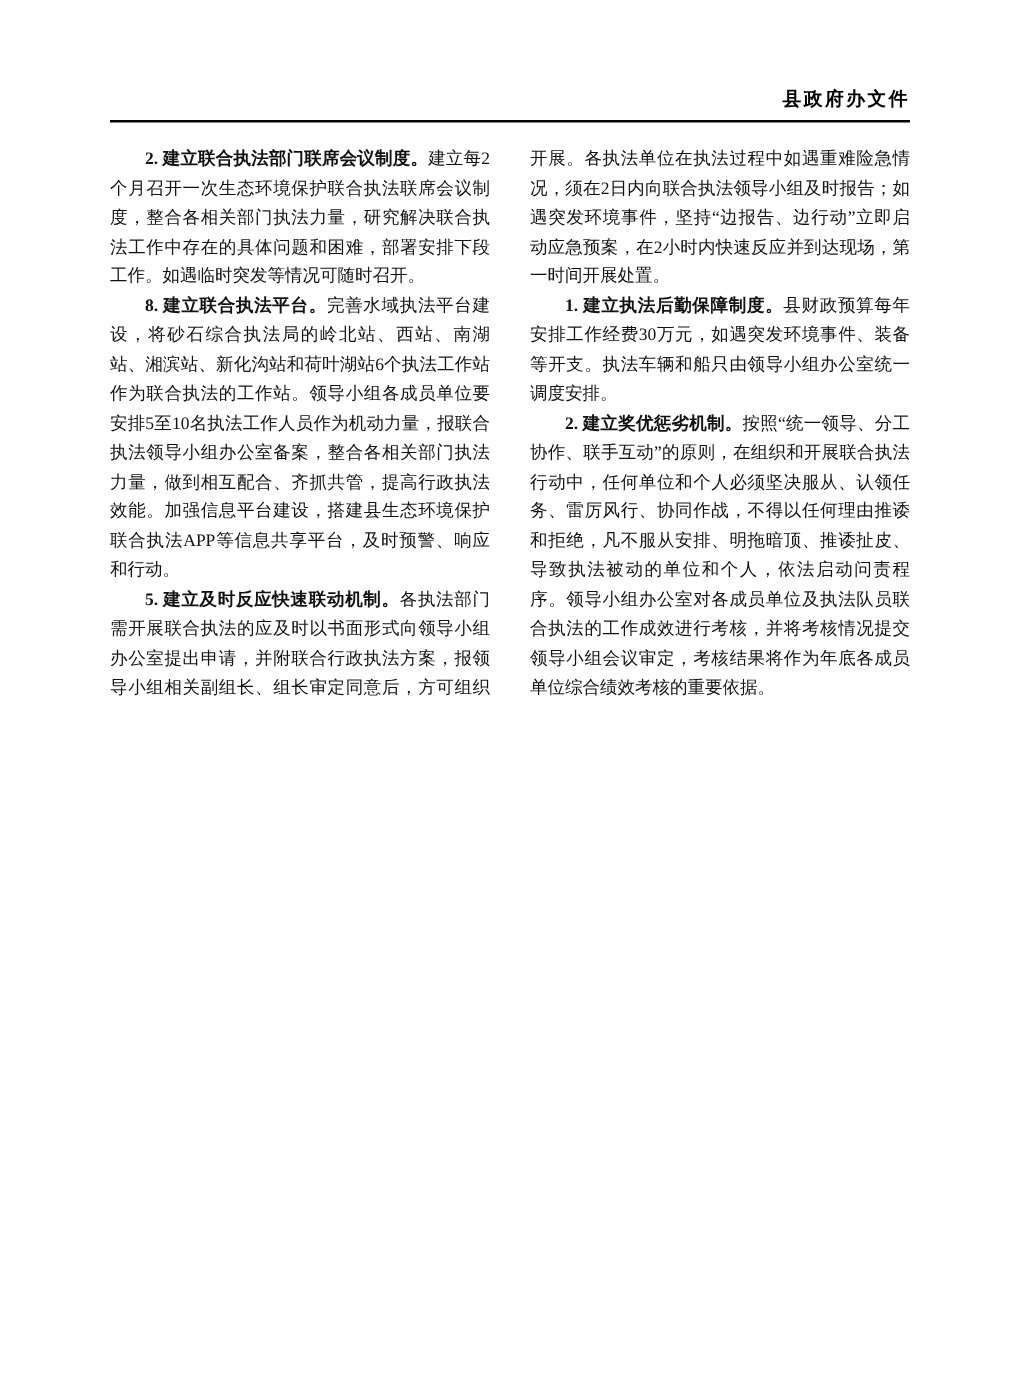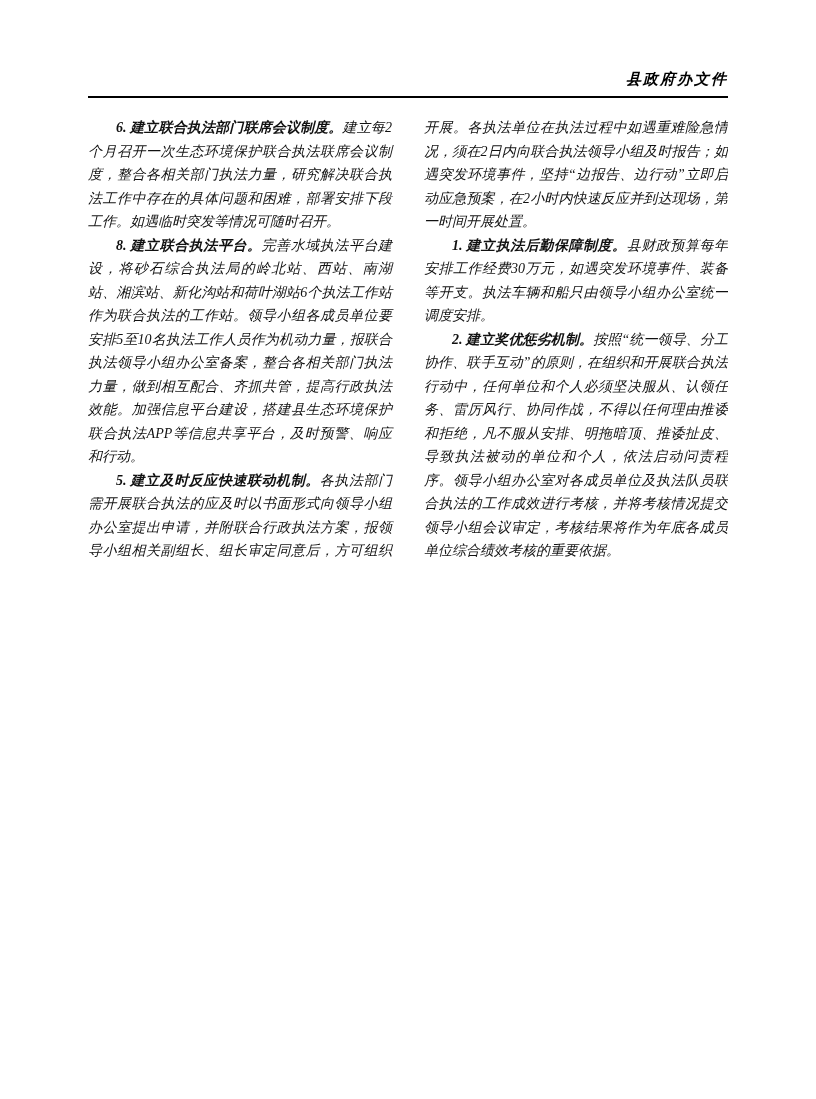--- a/index.html
+++ b/index.html
@@ -8,21 +8,20 @@
       background: #ffffff;
     }
     .page {
       position: relative;
       width: 816px;
       height: 821px;
       background: #ffffff;
       overflow: hidden;
       font-family: "Liberation Serif", "DejaVu Serif", serif;
       color: #111111;
-      font-style: italic;
     }
     .page-header {
       position: absolute;
       left: 88px;
       right: 88px;
       top: 70px;
     }
     .header-title {
       text-align: right;
       font-family: "Liberation Sans", "DejaVu Sans", sans-serif;
@@ -71,21 +70,21 @@
 <body>
 
 <div class="page">
 
   <div class="page-header">
     <div class="header-title">县政府办文件</div>
     <div class="header-rule"></div>
   </div>
 
   <div class="content">
-    <p class="para"><span class="lead">6. 建立联合执法部门联席会议制度。</span><span>建立每2个月召开一次生态环境保护联合执法联席会议制度，整合各相关部门执法力量，研究解决联合执法工作中存在的具体问题和困难，部署安排下段工作。如遇临时突发等情况可随时召开。</span></p>
+    <p class="para"><span class="lead">2. 建立联合执法部门联席会议制度。</span><span>建立每2个月召开一次生态环境保护联合执法联席会议制度，整合各相关部门执法力量，研究解决联合执法工作中存在的具体问题和困难，部署安排下段工作。如遇临时突发等情况可随时召开。</span></p>
     <p class="para"><span class="lead">8. 建立联合执法平台。</span><span>完善水域执法平台建设，将砂石综合执法局的岭北站、西站、南湖站、湘滨站、新化沟站和荷叶湖站6个执法工作站作为联合执法的工作站。领导小组各成员单位要安排5至10名执法工作人员作为机动力量，报联合执法领导小组办公室备案，整合各相关部门执法力量，做到相互配合、齐抓共管，提高行政执法效能。加强信息平台建设，搭建县生态环境保护联合执法APP等信息共享平台，及时预警、响应和行动。</span></p>
     <p class="para"><span class="lead">5. 建立及时反应快速联动机制。</span><span>各执法部门需开展联合执法的应及时以书面形式向领导小组办公室提出申请，并附联合行政执法方案，报领导小组相关副组长、组长审定同意后，方可组织开展。各执法单位在执法过程中如遇重难险急情况，须在2日内向联合执法领导小组及时报告；如遇突发环境事件，坚持“边报告、边行动”立即启动应急预案，在2小时内快速反应并到达现场，第一时间开展处置。</span></p>
     <p class="para"><span class="lead">1. 建立执法后勤保障制度。</span><span>县财政预算每年安排工作经费30万元，如遇突发环境事件、装备等开支。执法车辆和船只由领导小组办公室统一调度安排。</span></p>
     <p class="para"><span class="lead">2. 建立奖优惩劣机制。</span><span>按照“统一领导、分工协作、联手互动”的原则，在组织和开展联合执法行动中，任何单位和个人必须坚决服从、认领任务、雷厉风行、协同作战，不得以任何理由推诿和拒绝，凡不服从安排、明拖暗顶、推诿扯皮、导致执法被动的单位和个人，依法启动问责程序。领导小组办公室对各成员单位及执法队员联合执法的工作成效进行考核，并将考核情况提交领导小组会议审定，考核结果将作为年底各成员单位综合绩效考核的重要依据。</span></p>
   </div>
 
   <div class="page-number">47</div>
 
 </div>
 

